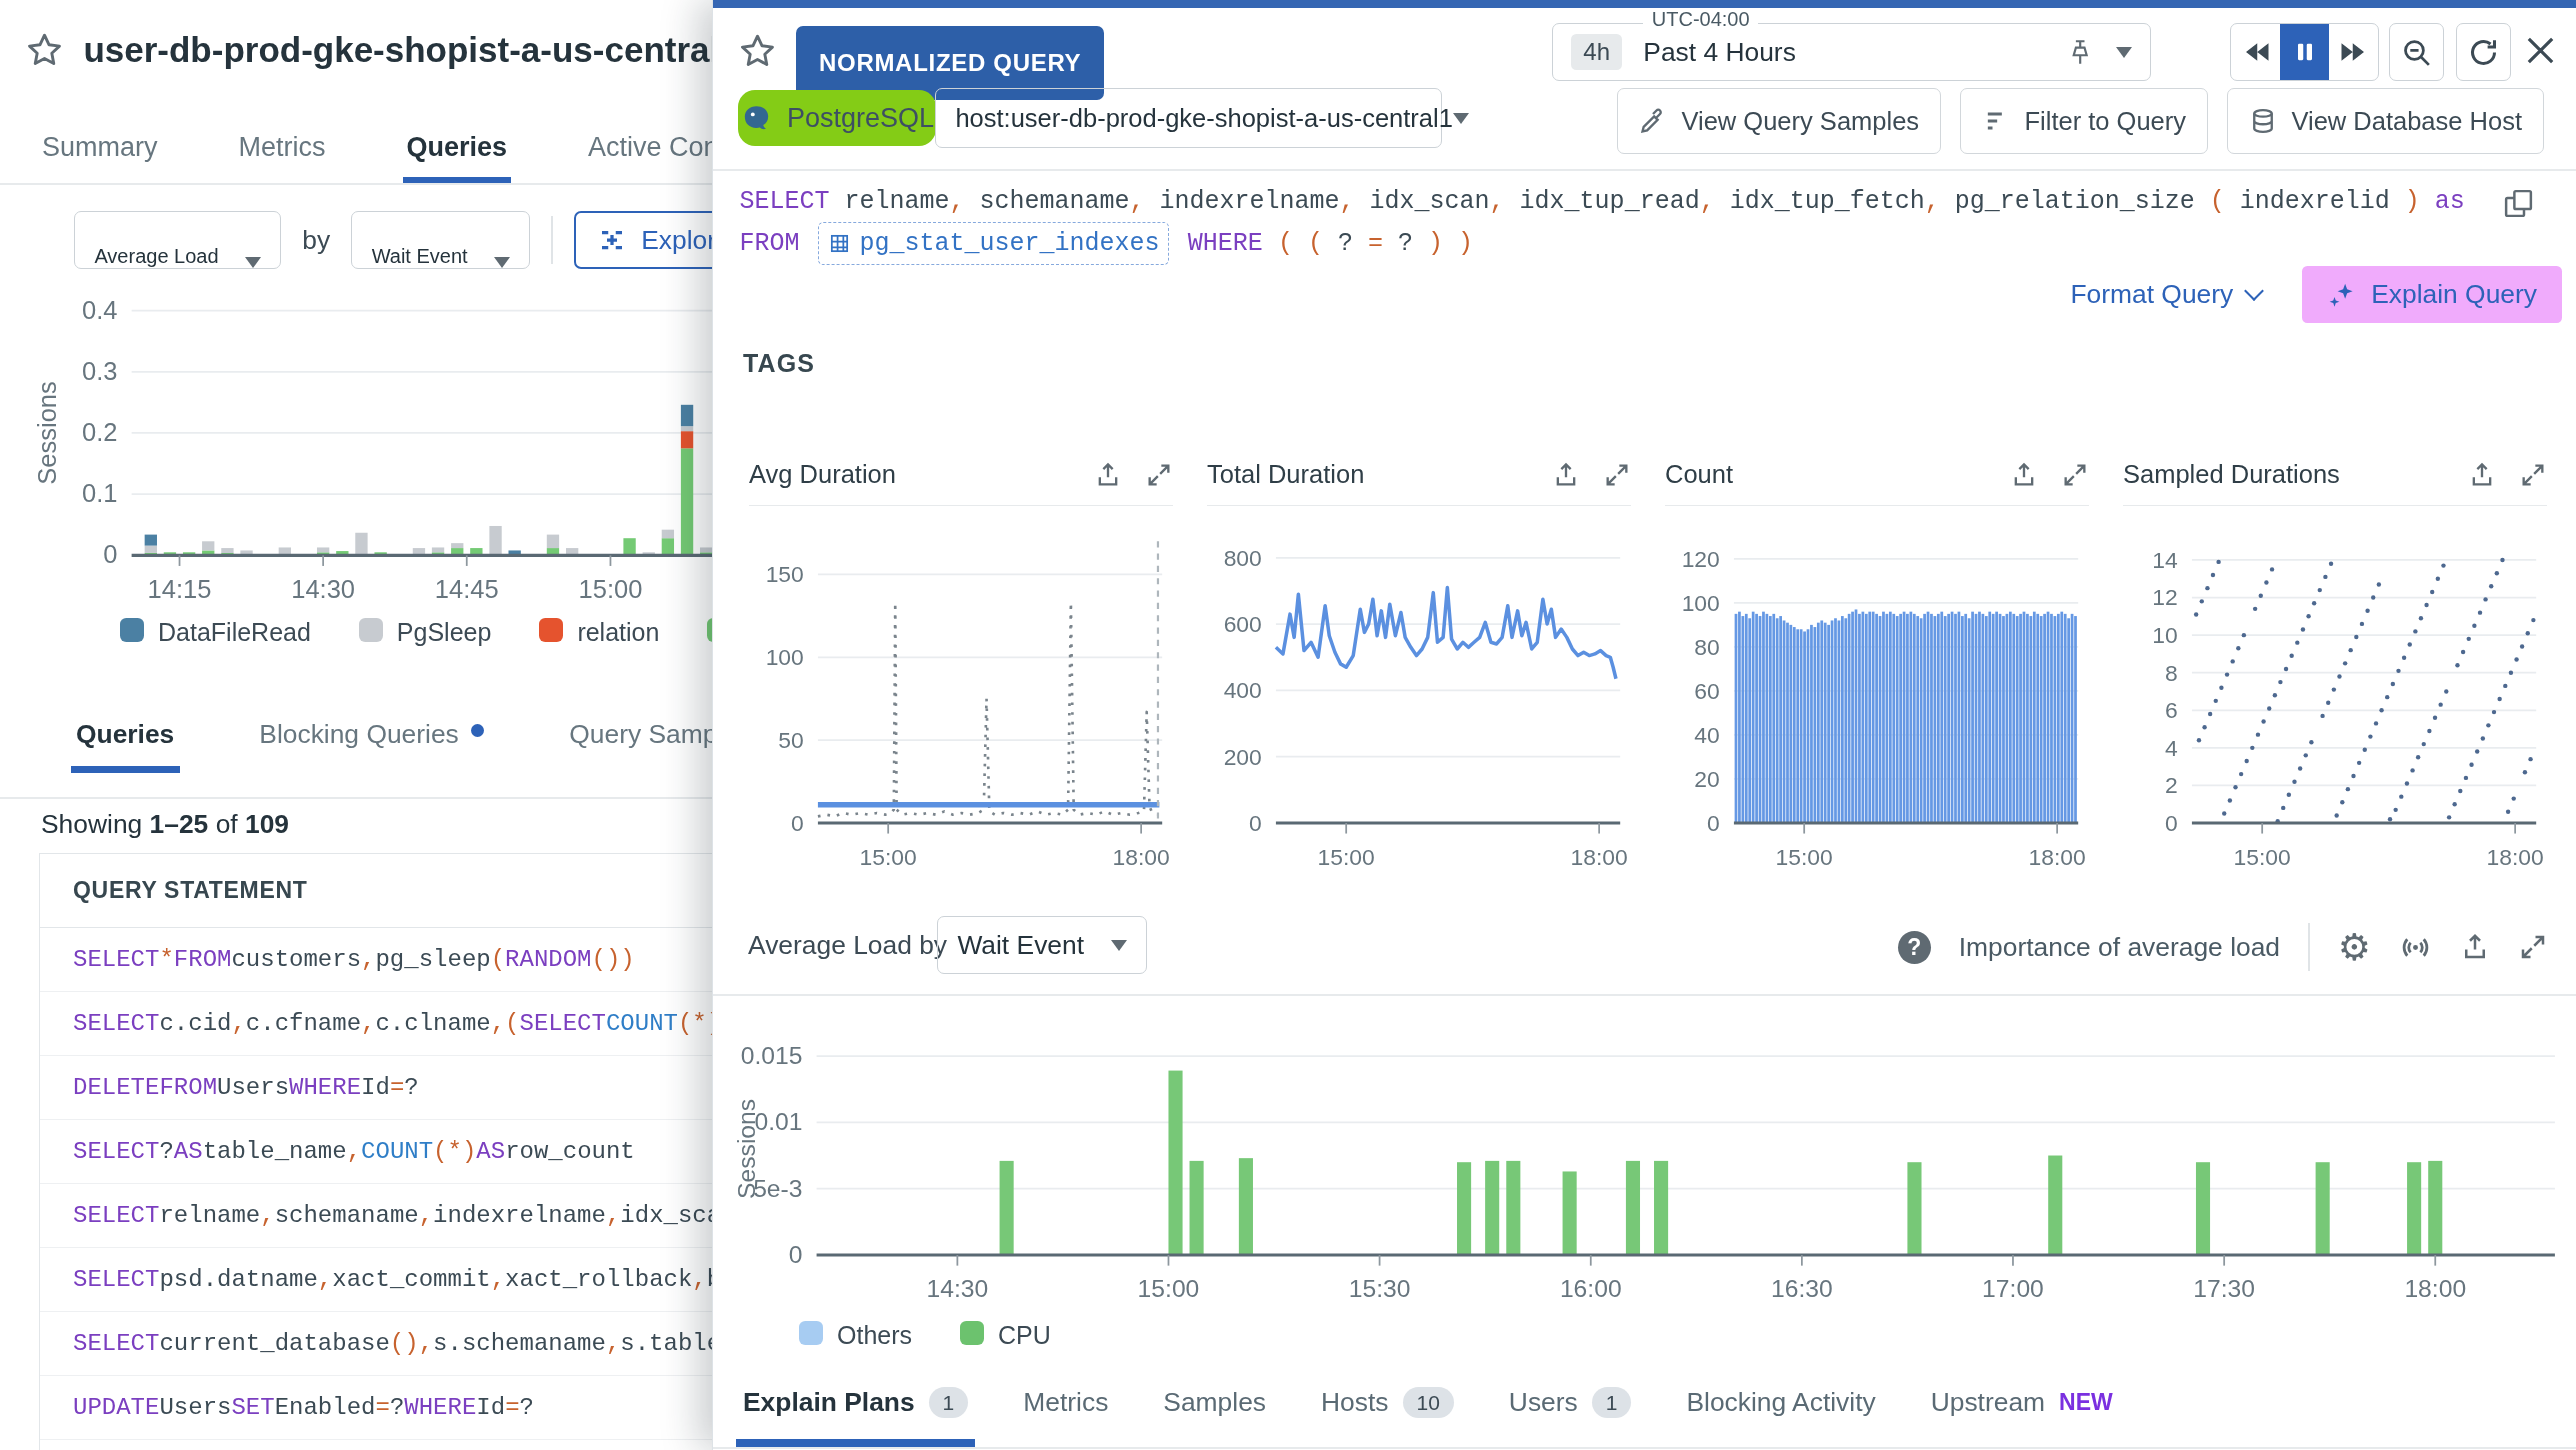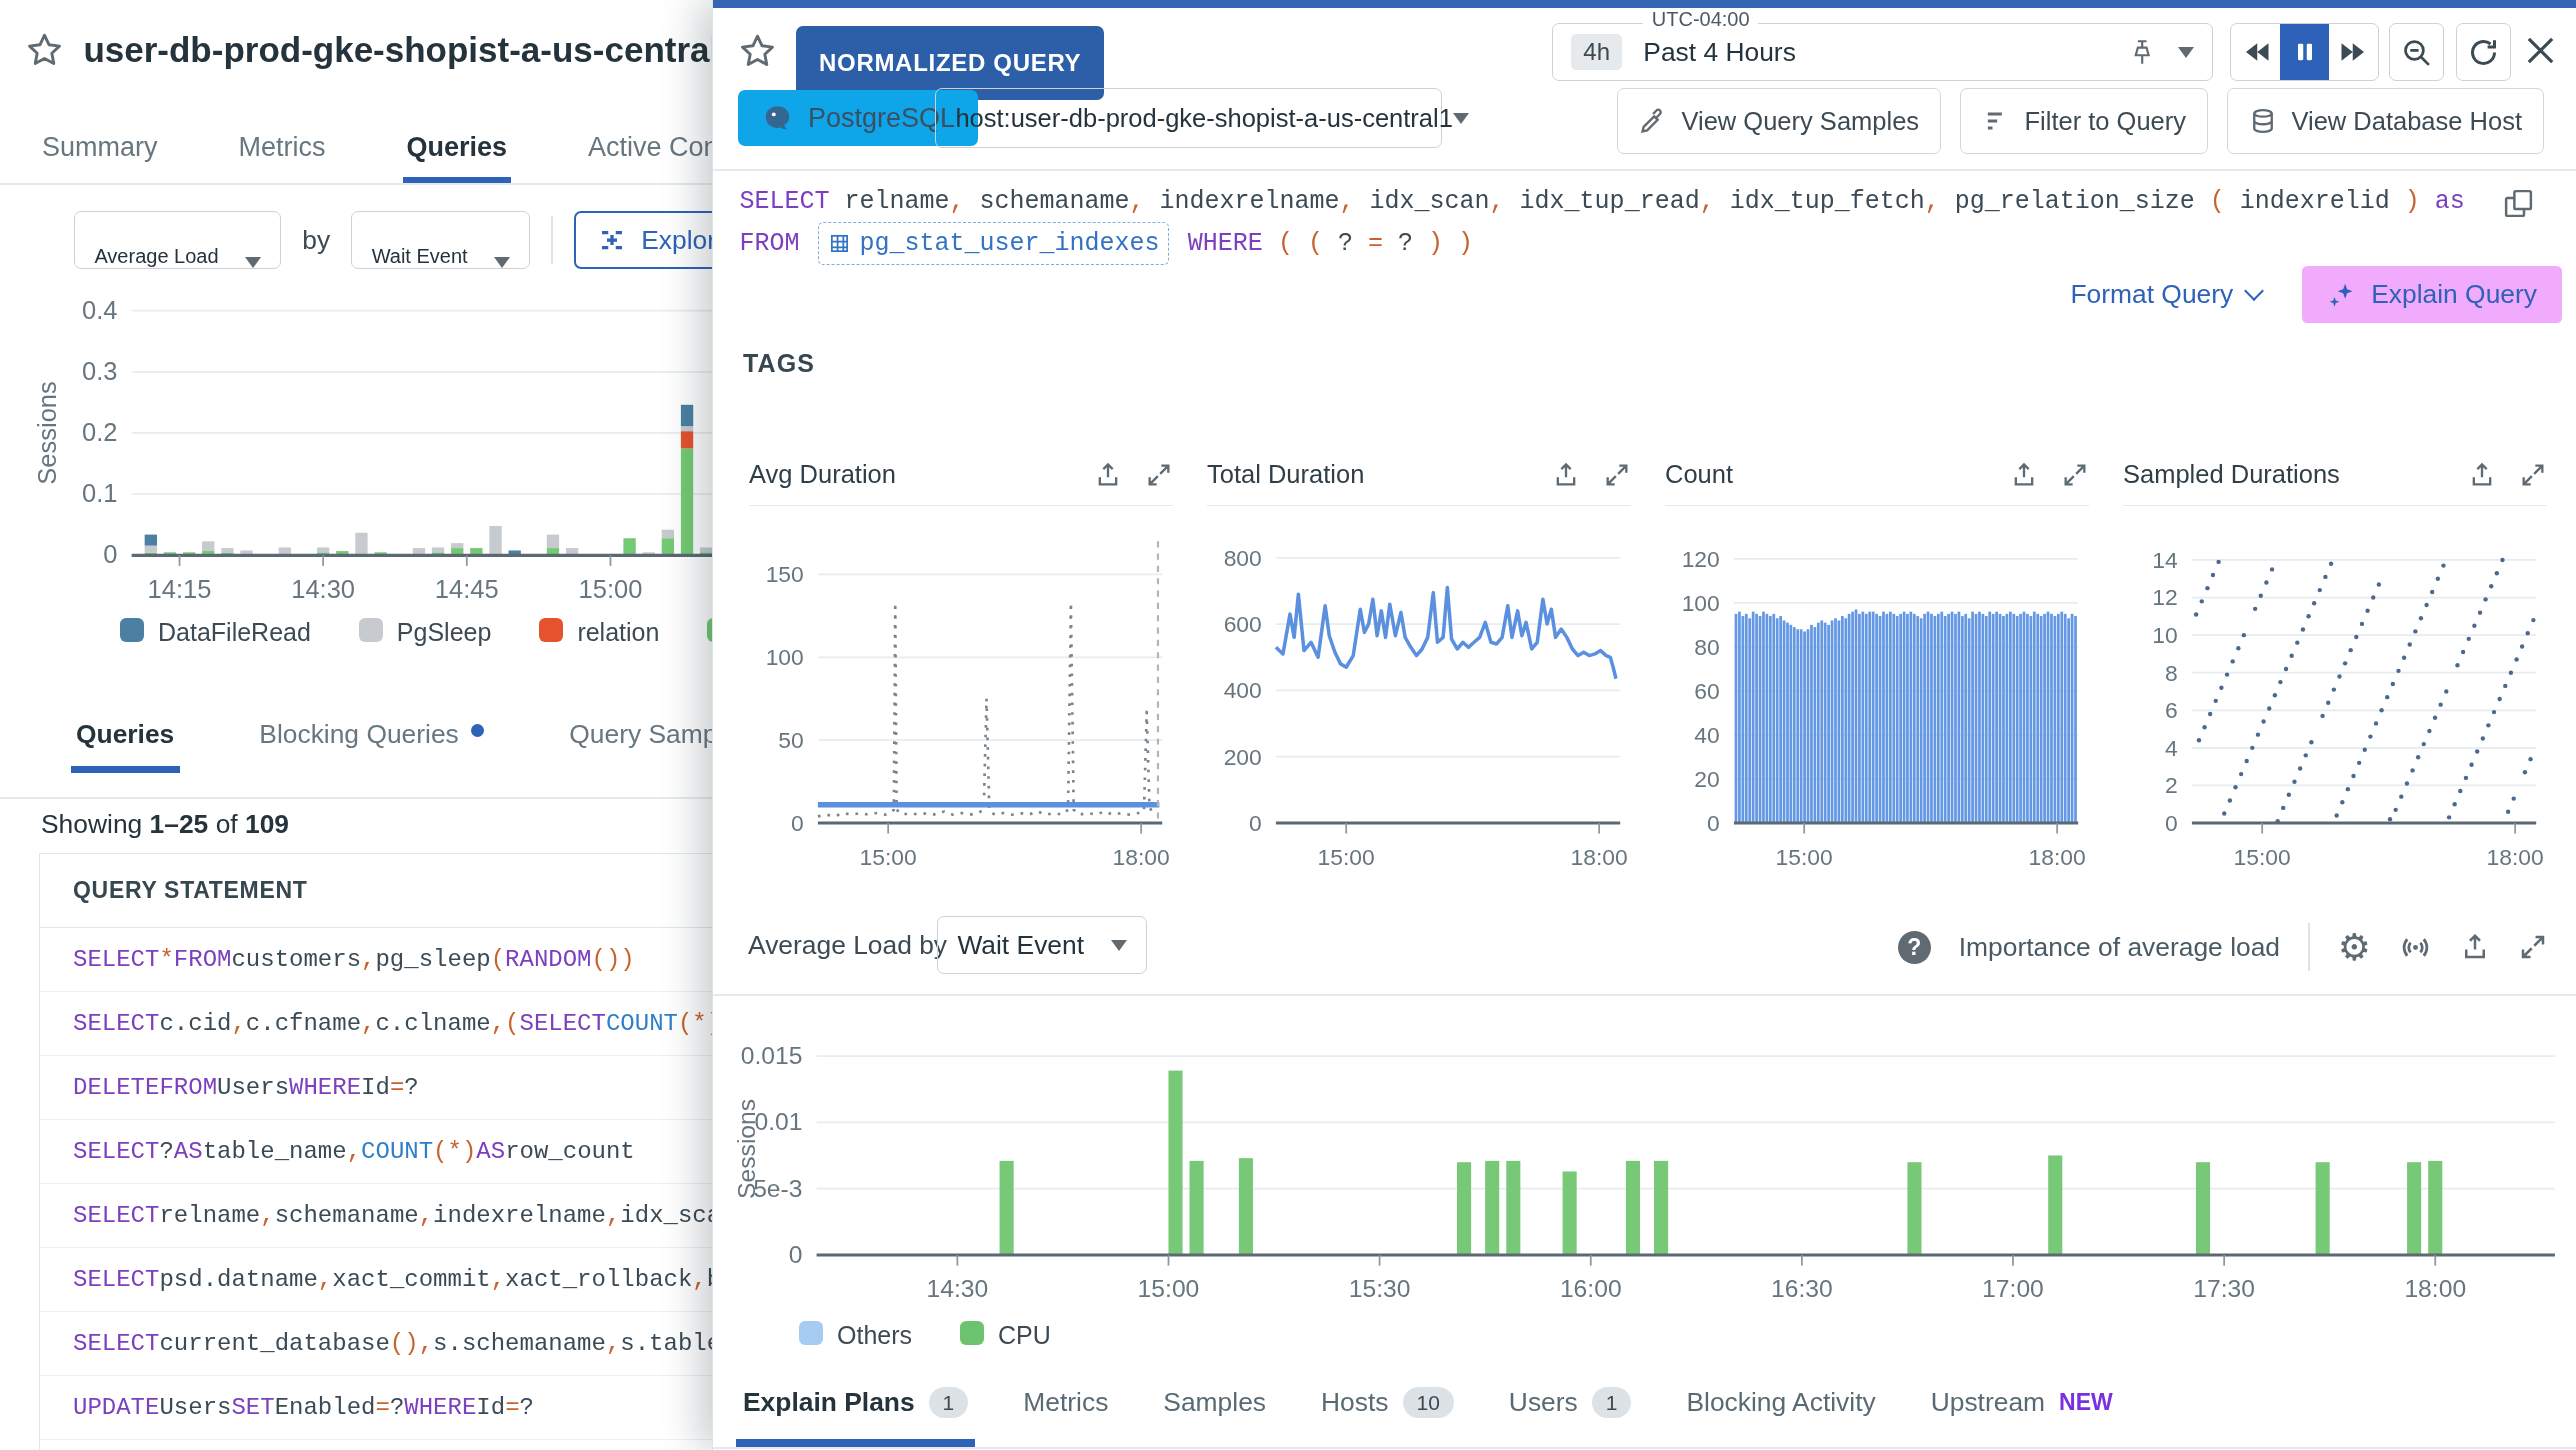--- a/index.html
+++ b/index.html
@@ -49,36 +49,36 @@
         font-family:"Liberation Mono",monospace;font-size:24px;white-space:nowrap;overflow:hidden;cursor:pointer}
   .tk-kw{color:#7b3fc0}.tk-op{color:#c7622e}.tk-fn{color:#2f7ec7}.tk-id{color:#3b4a54}
 
   
   .panel{position:absolute;top:0;left:712px;width:1864px;height:1450px;background:#fff;
          border-left:0.9px solid #dde2e6;box-shadow:-14px 0 35px rgba(25,35,45,.22)}
   .p-top{position:absolute;top:0;left:0;right:0;height:8px;background:var(--panel_top)}
   .p-star{position:absolute;top:32px;left:25px;color:#5f6a72;cursor:pointer}
   .p-badge{position:absolute;top:26.4px;left:83px;background:var(--badge_bg);color:#fff;font-size:24px;font-weight:700;
            letter-spacing:0.7px;padding:23px 23px;border-radius:7px;white-space:nowrap}
-  .time-box{position:absolute;top:23px;left:839px;width:661px;height:58px;border:1.8px solid #ccd2d7;border-radius:7px;
+  .time-box{position:absolute;top:23px;left:839px;width:599px;height:58px;border:1.8px solid #ccd2d7;border-radius:7px;
             display:flex;align-items:center;background:#fff;cursor:pointer}
   .tz{position:absolute;top:-16px;left:90px;background:#fff;padding:0 8.8px;font-size:20px;color:#4a5a64}
   .t-chip{margin-left:18px;background:#e7eaec;border-radius:5.3px;padding:4.4px 12.3px;font-size:24px;color:#3c4a54}
   .t-label{margin-left:21px;font-size:26.4px;color:#25333c}
   .t-right{margin-left:auto;display:flex;align-items:center;gap:23px;margin-right:17.6px;color:#5f6a72}
   .nav-group{position:absolute;top:23px;left:1517px;height:58px;display:flex;border:1.8px solid #ccd2d7;border-radius:7px;overflow:hidden;background:#fff}
   .nav-btn{width:49px;display:flex;align-items:center;justify-content:center;color:#3c4a54;cursor:pointer}
   .nav-btn.pause{background:var(--accent);color:#fff}
   .icon-btn{position:absolute;top:23px;width:55px;height:58px;border:1.8px solid #ccd2d7;border-radius:7px;
             display:flex;align-items:center;justify-content:center;color:#3c4a54;background:#fff;cursor:pointer}
   #btn-zoomout{left:1676px}
   #btn-refresh{left:1743px}
   .p-close{position:absolute;top:33px;left:1810px;color:#3c4a54;cursor:pointer}
-  .engine-chip{position:absolute;top:90px;left:25px;height:56px;background:#0ea5e9;border-radius:7px;
-               display:flex;align-items:center;gap:14px;padding:0 23px;font-size:27px;color:#3d4f63}
+  .engine-chip{position:absolute;top:90px;left:25px;height:56px;background:#84cc16;border-radius:17px;
+               display:flex;align-items:center;gap:14px;padding:0 2px;font-size:27px;color:#3d4f63}
   .host-select{position:absolute;top:88px;left:222px;width:507px;height:60px;border:1.8px solid #ccd2d7;border-radius:7px;
                display:flex;align-items:center;justify-content:space-between;font-size:25.5px;color:#25333c;padding:0 19.4px;cursor:pointer;white-space:nowrap}
   .p-actions{position:absolute;top:88px;right:32px;display:flex;gap:19.4px}
   .p-action{height:66px;border:1.8px solid #d2d7db;border-radius:7px;background:#fff;display:inline-flex;align-items:center;
             gap:14px;padding:0 21px;font-size:25.5px;color:#3c4a54;white-space:nowrap;font-family:inherit;cursor:pointer}
   .p-action .icon{color:#5f6a72}
   .p-div{position:absolute;left:0;right:0;height:1.8px;background:#e7eaec}
   .sql{position:absolute;top:181px;left:26.4px;right:99px;font-family:"Liberation Mono",monospace;font-size:25px;
        line-height:41px;white-space:nowrap;overflow:hidden}
   .sql-chip{display:inline-flex;align-items:center;gap:8.8px;border:1.8px dashed #86a9dd;border-radius:5.3px;

